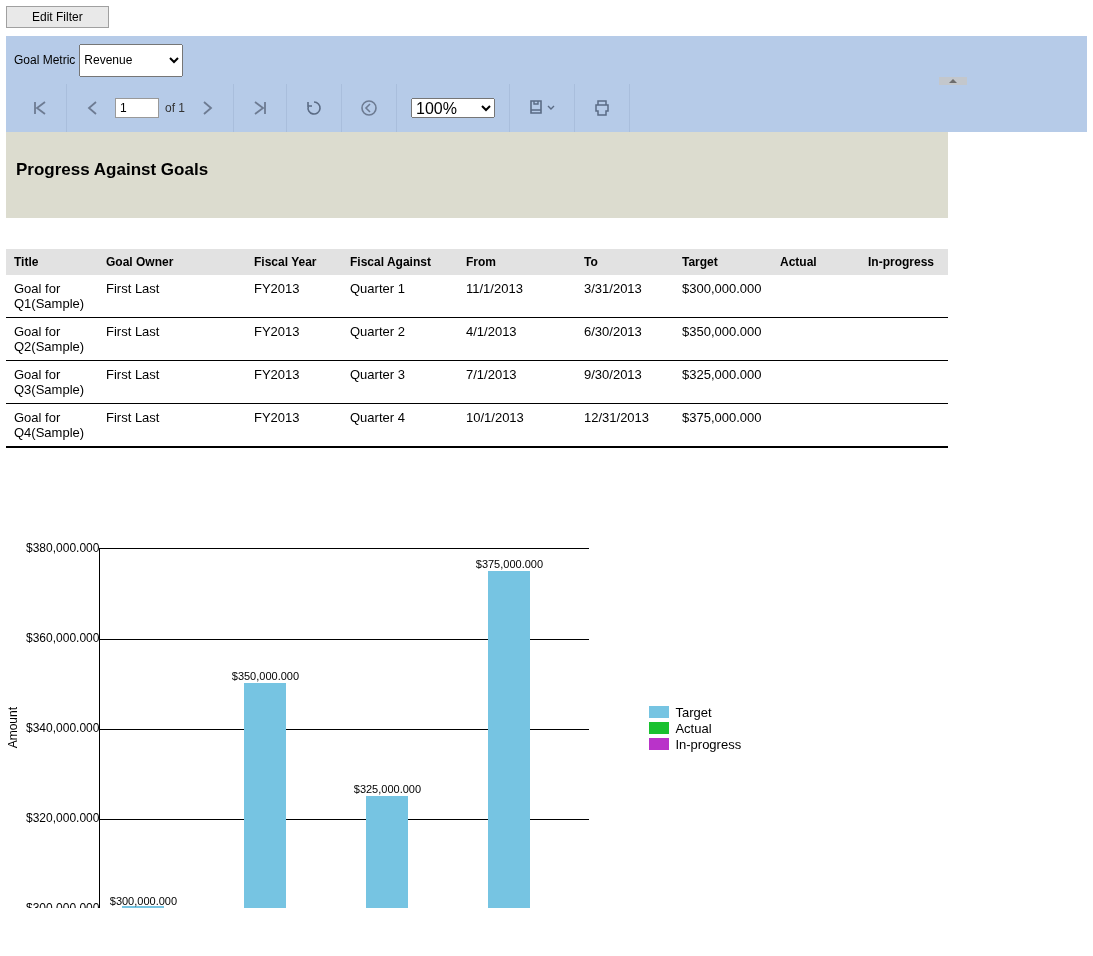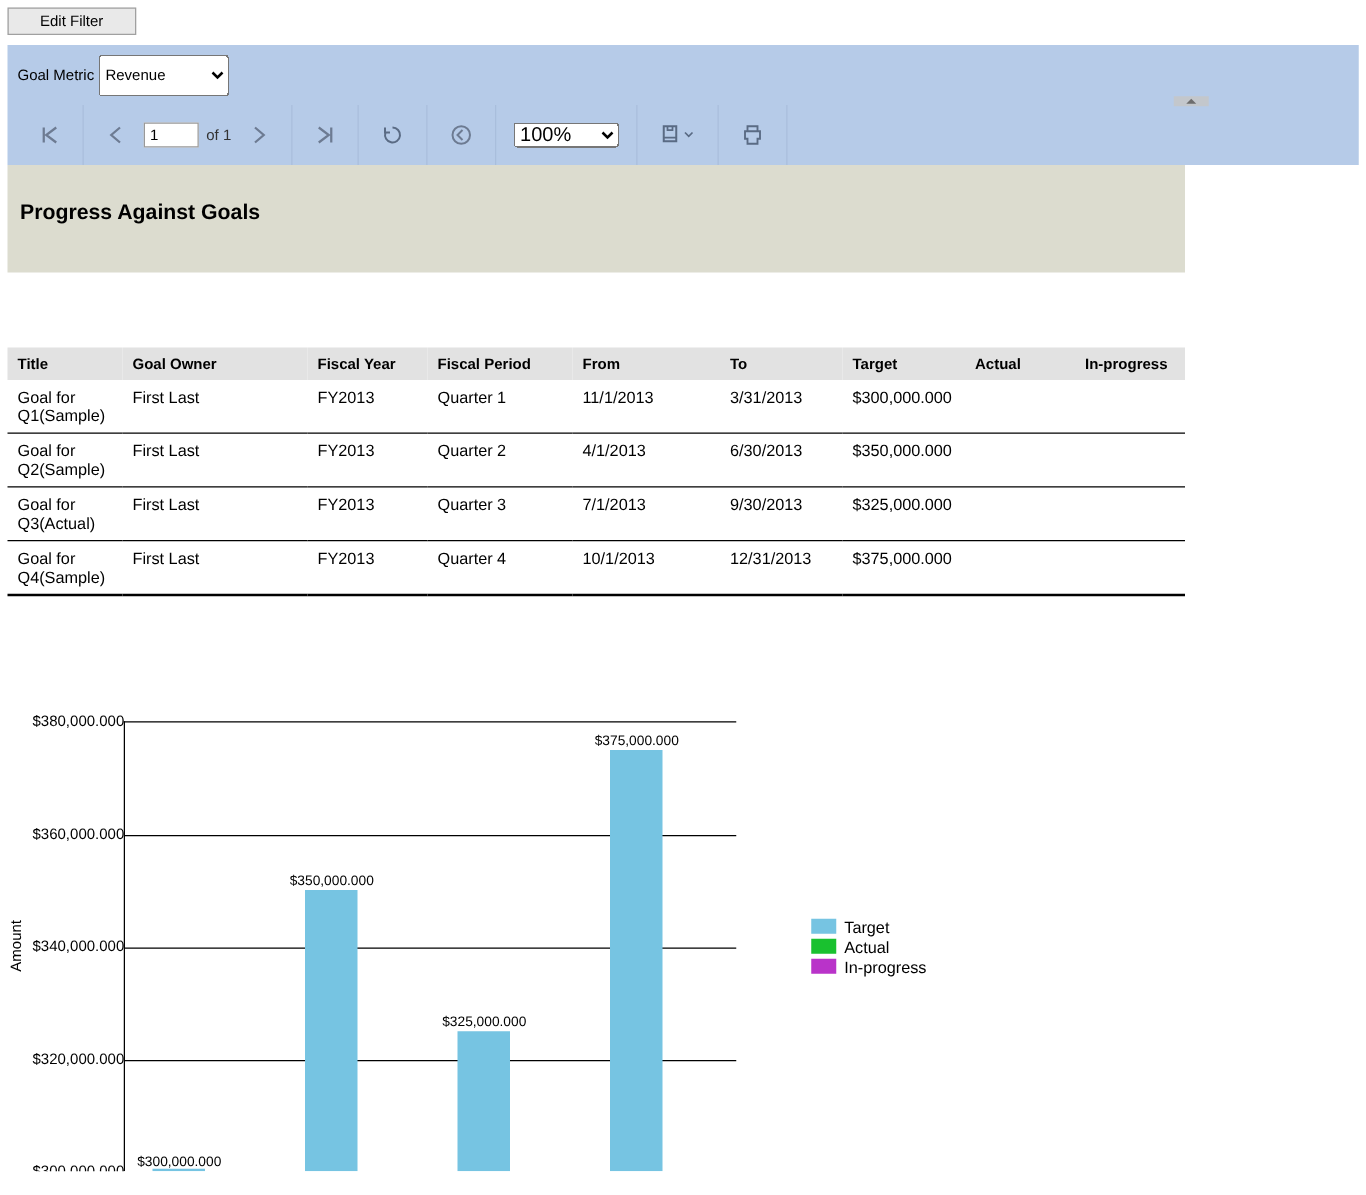--- a/index.html
+++ b/index.html
@@ -119,21 +119,21 @@
     background: #dcdccf;
     padding: 28px 10px 38px 10px;
     margin: 0 6px 0 6px;
     width: 942px;
   }
   .report-title {
     font-size: 17px;
     font-weight: bold;
   }
   .table-wrap {
-    margin: 60px 6px 0 6px;
+    margin: 31px 6px 0 6px;
     width: 942px;
   }
   table {
     border-collapse: collapse;
     width: 100%;
     font-size: 13px;
   }
   thead th {
     background: #e2e2e2;
     text-align: left;
@@ -304,21 +304,21 @@
         <col style="width:98px">
         <col style="width:98px">
         <col style="width:88px">
         <col>
     </colgroup>
     <thead>
         <tr id="thead-row">
           <th>Title</th>
           <th>Goal Owner</th>
           <th>Fiscal Year</th>
-          <th>Fiscal Period</th>
+          <th>Fiscal Against</th>
           <th>From</th>
           <th>To</th>
           <th>Target</th>
           <th>Actual</th>
           <th>In-progress</th>
         </tr>
       </thead>
     <tbody id="tbody">
         <tr>
           <td>Goal for Q1(Sample)</td>
@@ -336,21 +336,21 @@
           <td>First Last</td>
           <td>FY2013</td>
           <td>Quarter 2</td>
           <td>4/1/2013</td>
           <td>6/30/2013</td>
           <td>$350,000.000</td>
           <td></td>
           <td></td>
         </tr>
         <tr>
-          <td>Goal for Q3(Actual)</td>
+          <td>Goal for Q3(Sample)</td>
           <td>First Last</td>
           <td>FY2013</td>
           <td>Quarter 3</td>
           <td>7/1/2013</td>
           <td>9/30/2013</td>
           <td>$325,000.000</td>
           <td></td>
           <td></td>
         </tr>
         <tr>

